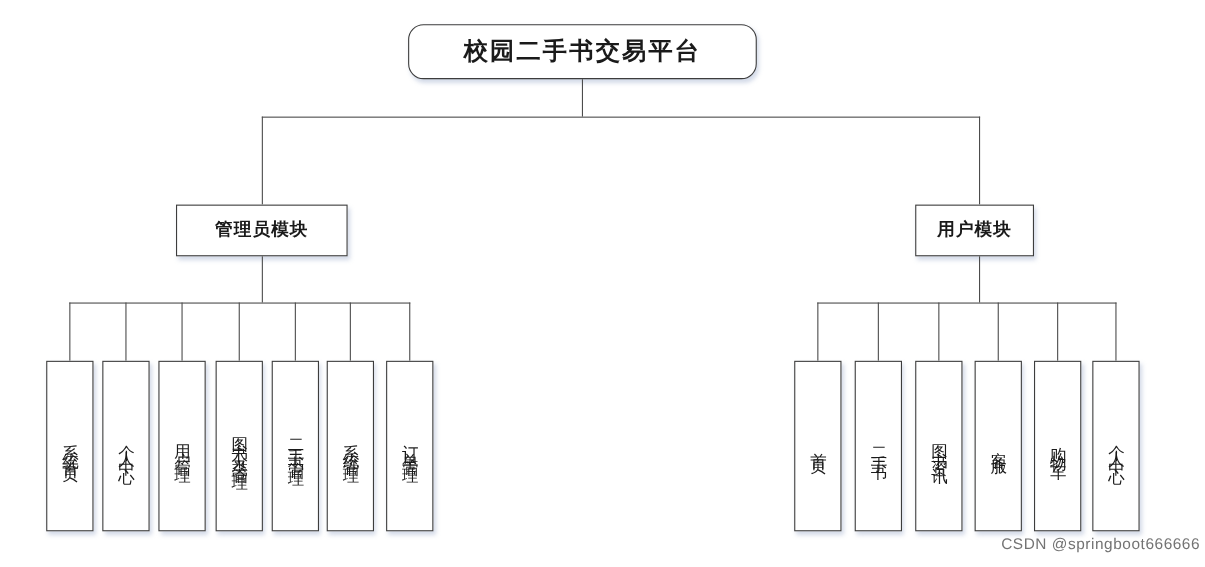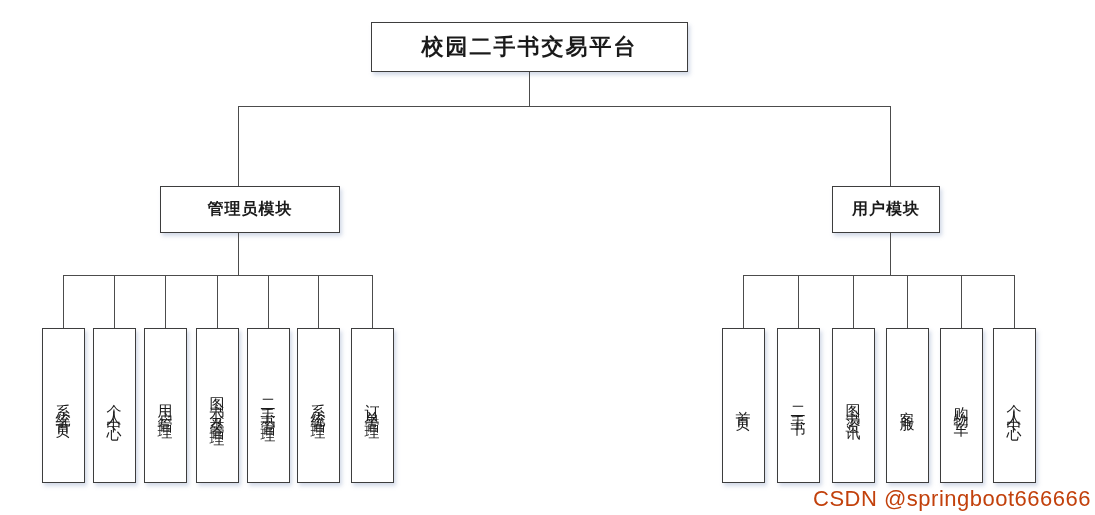--- a/index.html
+++ b/index.html
@@ -25,20 +25,21 @@
     justify-content: center;
     color: #1a1a1a;
     box-shadow: 2px 3px 4px rgba(130,150,190,0.35);
   }
   .root-node {
     left: 371px; top: 22px;
     width: 317px; height: 50px;
     font-size: 22px;
     letter-spacing: 2px;
     font-weight: 600;
+    border-radius: 14px;
   }
   .module-node {
     font-size: 16px;
     letter-spacing: 1px;
     font-weight: 600;
     height: 47px;
     top: 186px;
   }
   .leaf-node {
     top: 328px;
@@ -55,41 +56,41 @@
   .line {
     position: absolute;
     background: #4c4c4c;
   }
   .hline { height: 1px; }
   .vline { width: 1px; }
   .watermark {
     position: absolute;
     top: 486px;
     right: 4px;
-    font-size: 22px;
-    color: #c2410c;
+    font-size: 14px;
+    color: #737373;
     letter-spacing: 0.5px;
     white-space: nowrap;
   }
 </style>
 </head>
 <body>
 
 <div id="stage">
 
   <div class="node root-node">
     <span>校园二手书交易平台</span>
   </div>
 
   <div class="line vline" style="left:529px; top:72px;  height:34px;"></div>
   <div class="line hline" style="left:238px; top:106px; width:653px;"></div>
   <div class="line vline" style="left:238px; top:106px; height:80px;"></div>
   <div class="line vline" style="left:890px; top:106px; height:80px;"></div>
 
-  <div class="node module-node" style="left:160px; width:180px;">
+  <div class="node module-node" style="left:160px; width:156px;">
     <span>管理员模块</span>
   </div>
   <div class="node module-node" style="left:832px; width:108px;">
     <span>用户模块</span>
   </div>
 
   <div class="line vline" style="left:238px; top:233px; height:42px;"></div>
   <div class="line hline" style="left:63px;  top:275px; width:310px;"></div>
   <div class="line vline" style="left:63px;  top:275px; height:53px;"></div>
   <div class="line vline" style="left:114px; top:275px; height:53px;"></div>

